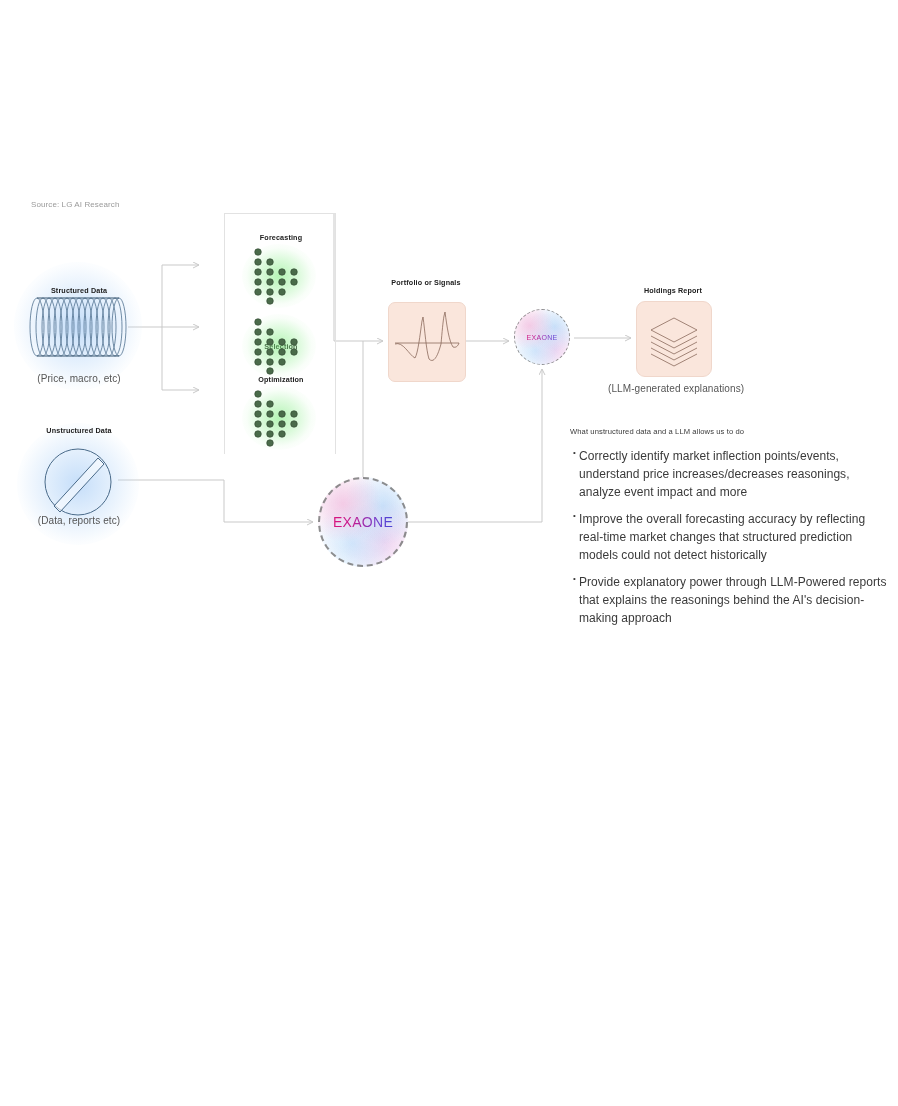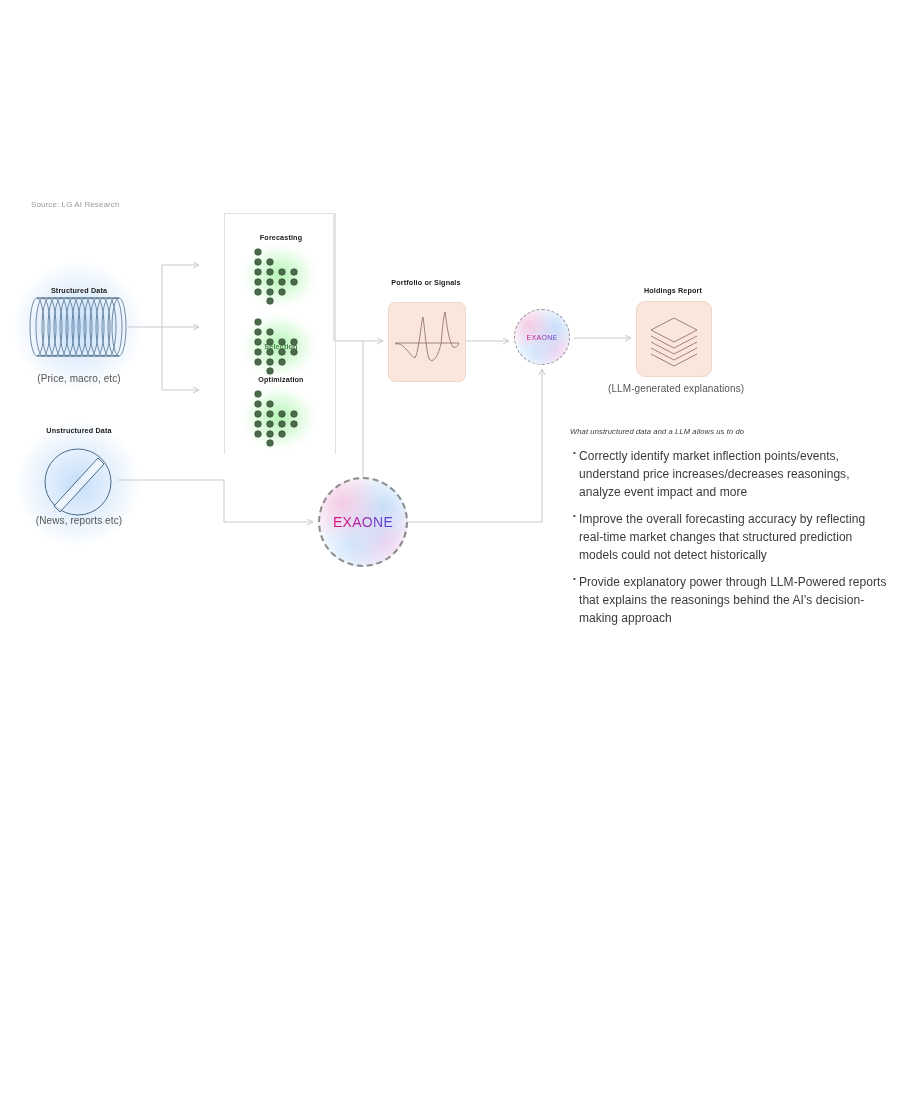--- a/index.html
+++ b/index.html
@@ -215,21 +215,20 @@
     position: absolute;
     left: 570px;
     top: 427px;
     width: 320px;
   }
   #notes-heading {
     font-size: 7.6px;
     color: #3a3a3a;
     letter-spacing: 0.1px;
     margin-bottom: 11px;
-    font-style: italic;
   }
   .note-item {
     display: flex;
     align-items: flex-start;
     margin-bottom: 9px;
   }
   .note-bullet {
     width: 9px;
     flex: 0 0 9px;
     font-size: 8px;
@@ -306,21 +305,21 @@
     </g>
   </svg>
   <div class="node-sublabel" style="left:20px; top:373px; width:118px;">(Price, macro, etc)</div>
 
   <div class="blue-glow" id="unstructured-glow"></div>
   <div class="node-label" style="left:20px; top:426px; width:118px;">Unstructured Data</div>
   <svg id="unstructured-icon" viewBox="0 0 72 72" xmlns="http://www.w3.org/2000/svg">
     <circle cx="36" cy="36" r="33" fill="none" stroke="#4a6b8a" stroke-width="1"></circle>
     <path d="M12,60 L56,12 L62,18 L18,66 Z" fill="#ffffff" fill-opacity="0.55" stroke="#4a6b8a" stroke-width="1"></path>
   </svg>
-  <div class="node-sublabel" style="left:20px; top:515px; width:118px;">(News, reports etc)</div>
+  <div class="node-sublabel" style="left:20px; top:515px; width:118px;">(Data, reports etc)</div>
 
   <div id="net-frame"></div>
 
   <div class="node-label" style="left:236px; top:233px; width:90px;">Forecasting</div>
   <div class="net-wrap" style="left:236px; top:247px;">
     <div class="net-glow"></div>
     <svg class="net-svg" width="86" height="58" viewBox="0 0 86 58" xmlns="http://www.w3.org/2000/svg">
       <g fill="#4a6b4a" stroke="#2d452d" stroke-width="0.6">
         <circle cx="22" cy="5" r="3.3"></circle>
         <circle cx="22" cy="15" r="3.3"></circle>

